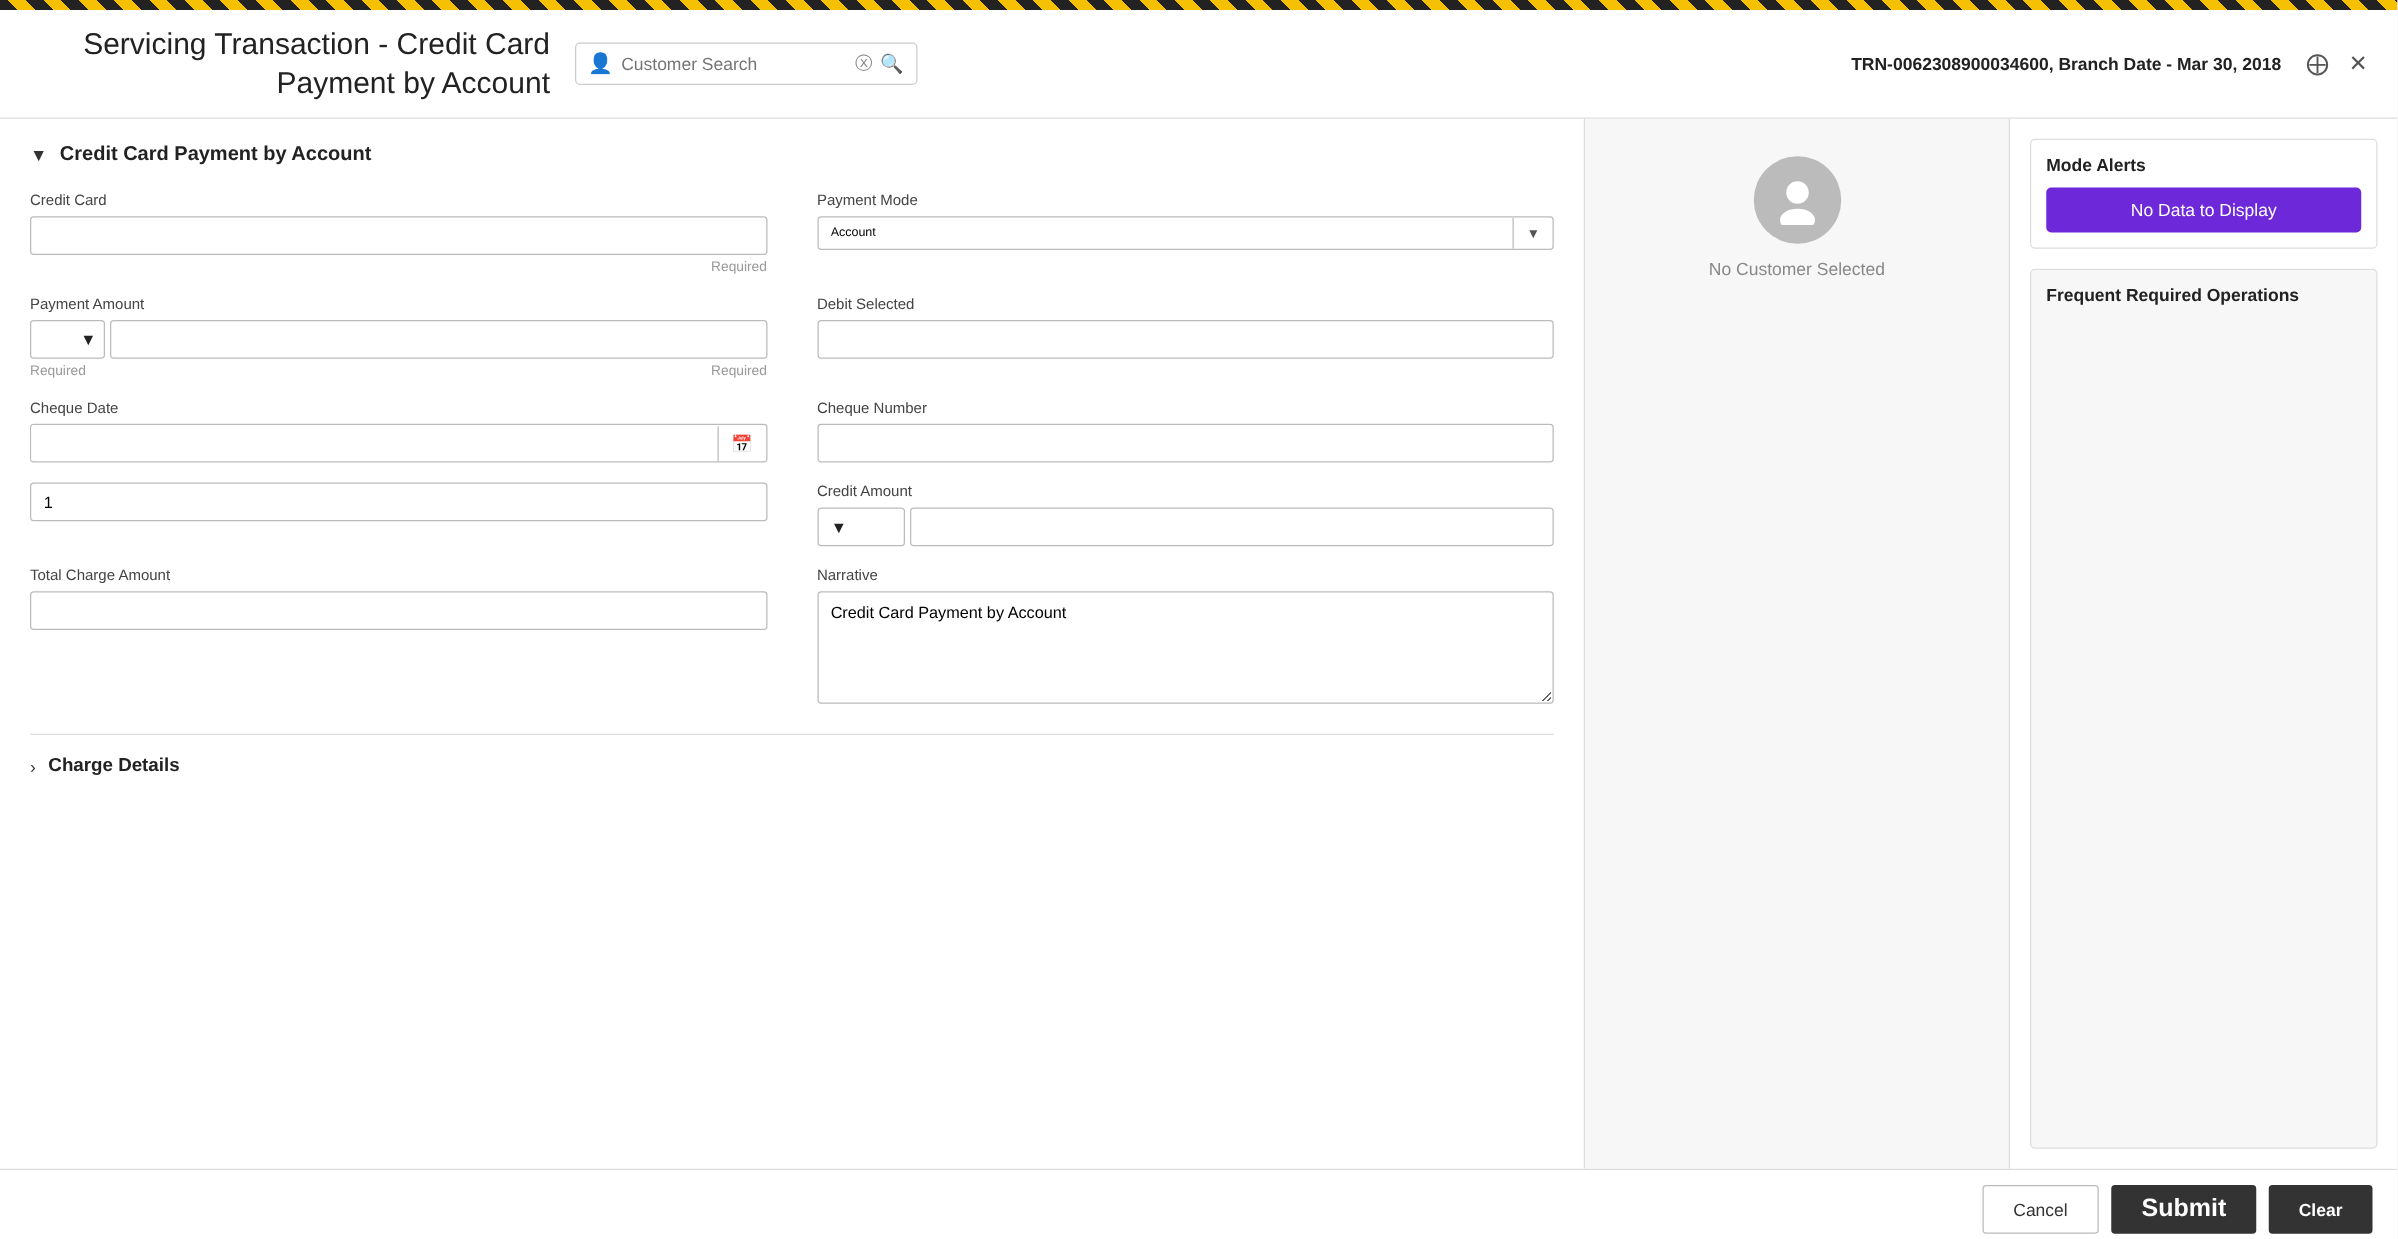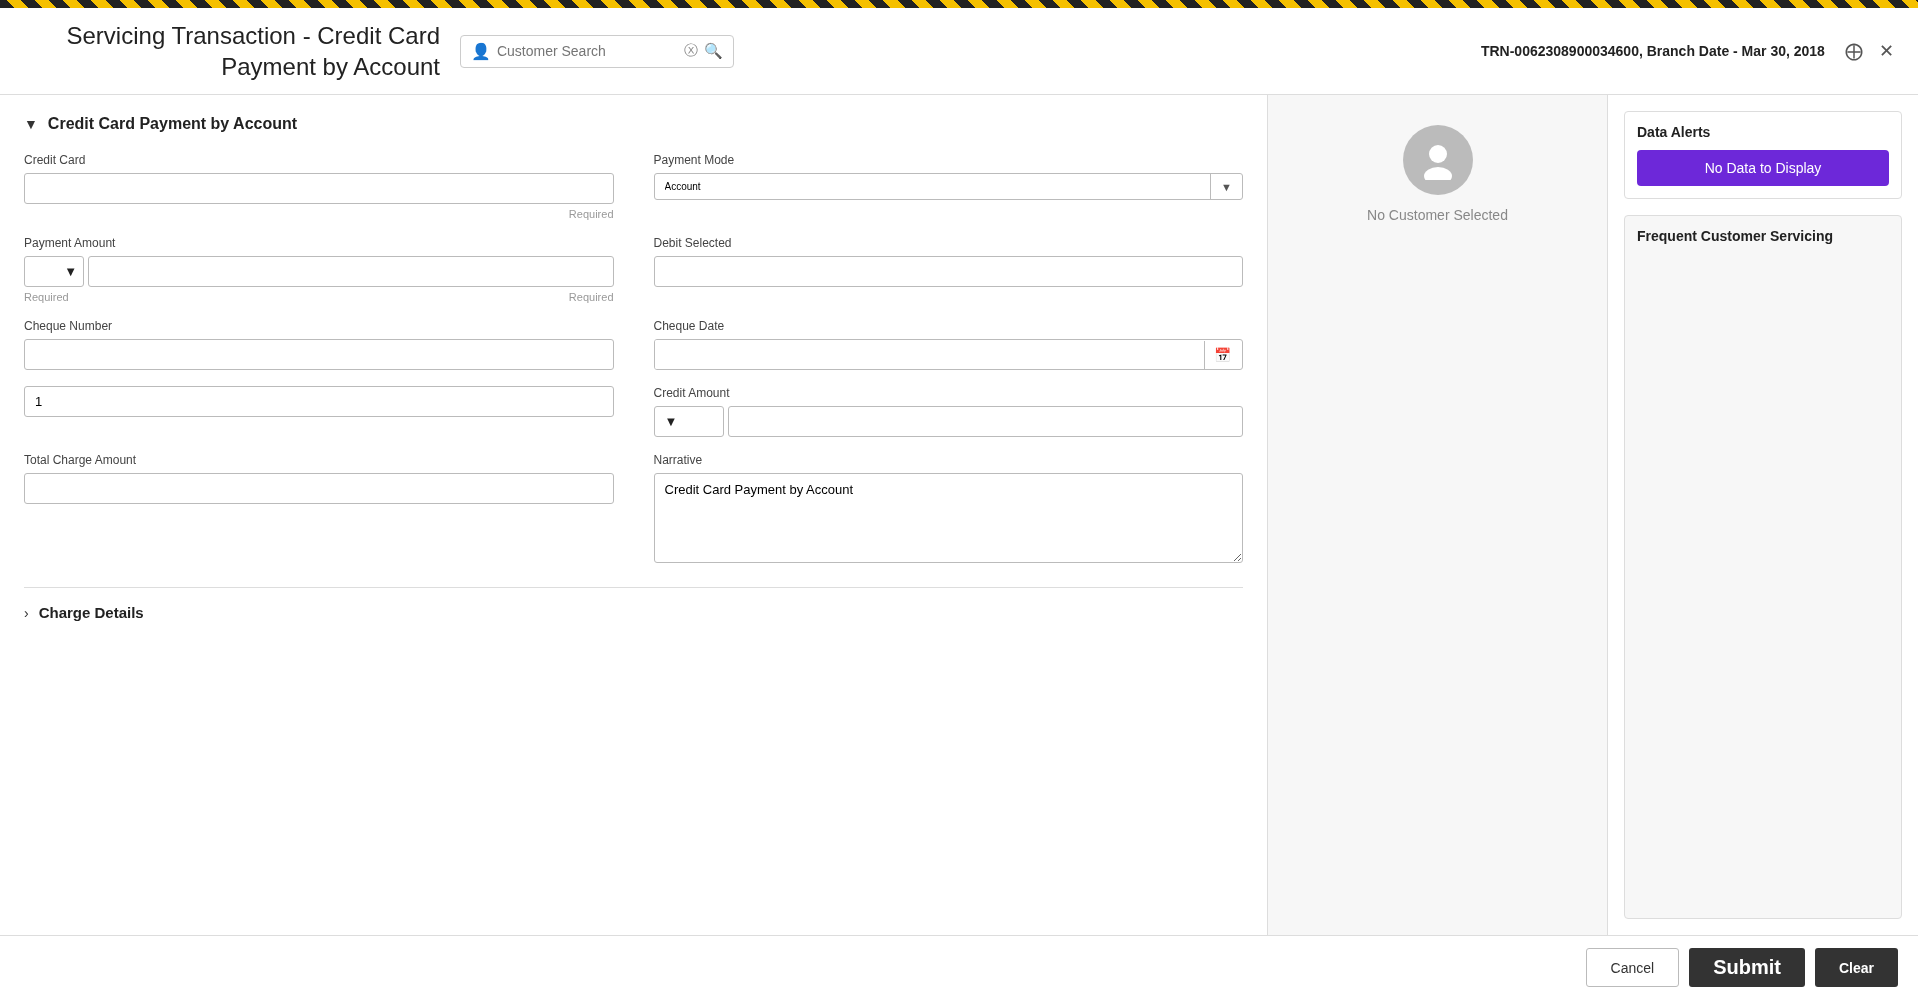--- a/index.html
+++ b/index.html
@@ -484,30 +484,30 @@
             <span class="required-label">Required</span>
           </div>
         </div>
 
         <div class="form-field">
           <span class="form-label">Debit Selected</span>
           <input class="form-input" type="text" value="" style="">
         </div>
 
         <div class="form-field">
-          <span class="form-label">Cheque Number</span>
-          <input class="form-input" type="text" value="" style="">
-        </div>
-
-        <div class="form-field">
           <span class="form-label">Cheque Date</span>
           <div class="date-input-wrap">
             <input type="text" value="" style="">
             <button class="date-icon-btn">📅</button>
           </div>
+        </div>
+
+        <div class="form-field">
+          <span class="form-label">Cheque Number</span>
+          <input class="form-input" type="text" value="" style="">
         </div>
 
         <div class="form-field">
           <input class="form-input" type="text" placeholder="1" value="1" style="">
         </div>
 
         <div class="form-field">
           <span class="form-label">Credit Amount</span>
           <div class="credit-amount-row">
             <div class="currency-select-sm">
@@ -545,26 +545,26 @@
           <circle cx="20" cy="14" r="9" fill="#fff"></circle>
           <ellipse cx="20" cy="36" rx="14" ry="9" fill="#fff"></ellipse>
         </svg>
       </div>
       <span class="no-customer-text">No Customer Selected</span>
     </div>
 
     <div class="right-panel">
 
       <div class="memo-alerts-section">
-        <div class="memo-alerts-title">Data Alerts</div>
+        <div class="memo-alerts-title">Mode Alerts</div>
         <div class="no-data-badge">No Data to Display</div>
       </div>
 
       <div class="frequent-ops-section">
-        <div class="frequent-ops-title">Frequent Customer Servicing</div>
+        <div class="frequent-ops-title">Frequent Required Operations</div>
       </div>
 
     </div>
 
   </div>
 
   <div class="footer-bar">
     <button class="btn-cancel">Cancel</button>
     <button class="btn-submit">Submit</button>
     <button class="btn-clear">Clear</button>

